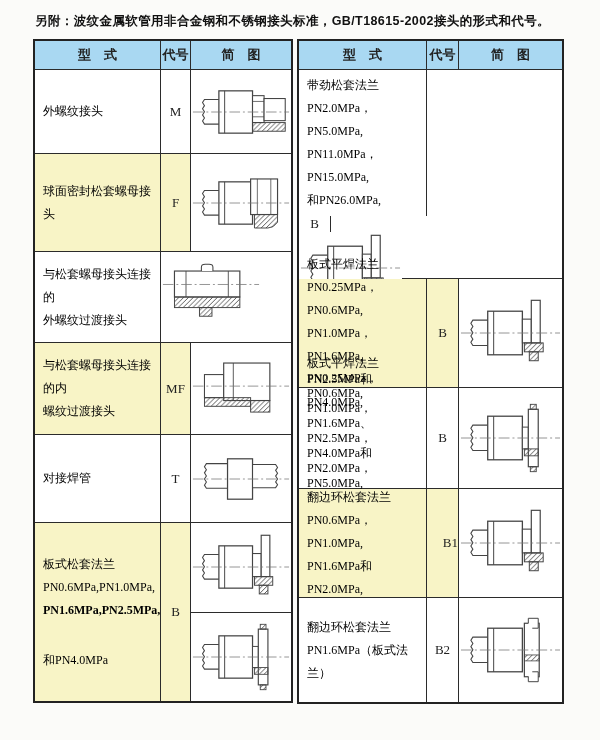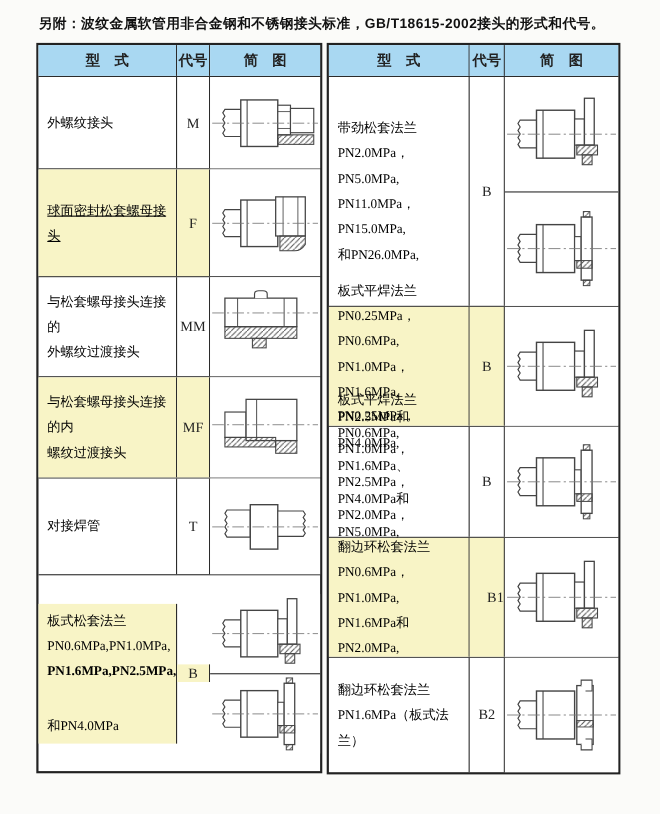--- a/index.html
+++ b/index.html
@@ -70,21 +70,21 @@
     <line x1="64" y1="25" x2="76" y2="25" stroke="#444" stroke-width="0.8"></line>
     <line x1="64" y1="41" x2="76" y2="41" stroke="#444" stroke-width="0.8"></line>
     <rect x="76" y="22" width="22" height="23" fill="#fff" stroke="#444" stroke-width="1.1"></rect>
     <rect x="64" y="47" width="34" height="9" fill="url(#hatch)" stroke="#444" stroke-width="1"></rect>
                 <line x1="2" y1="36" x2="102" y2="36" stroke="#777" stroke-width="0.8" stroke-dasharray="11 3 2 3"></line>
               </svg>
             </div>
           </div>
         </div>
         <div class="trow" style="height: 97px;">
-          <div class="cell c-type body" style="background: rgb(248, 244, 198); text-decoration: underline;">
+          <div class="cell c-type body" style="background: rgb(248, 244, 198);">
             <div style="line-height: 23px;">球面密封松套螺母接头</div>
           </div>
           <div class="cell c-code body" style="background: rgb(248, 244, 198);">
             <span>F</span>
           </div>
           <div class="cell c-diag">
             <div class="diag">
               <svg viewBox="0 0 104 72" width="104" height="72">
   <path d="M30,23 h-16 l-2,3.2 2,3.2 -2,3.2 2,3.2 -2,3.2 2,3.2 -2,3.2 2,3.2 h16 z" fill="#fff" stroke="#444" stroke-width="1.1"></path>
   <rect x="29" y="14" width="35" height="44" fill="#fff" stroke="#444" stroke-width="1.3"></rect>
@@ -95,23 +95,20 @@
     <path d="M66,48 h24 v8 q-4,6 -10,6 h-14 z" fill="url(#hatch)" stroke="#444" stroke-width="1"></path>
                 <line x1="2" y1="36" x2="102" y2="36" stroke="#777" stroke-width="0.8" stroke-dasharray="11 3 2 3"></line>
               </svg>
             </div>
           </div>
         </div>
         <div class="trow" style="height: 90px;">
           <div class="cell c-type body">
             <div style="line-height: 23px;">与松套螺母接头连接的</div>
             <div style="line-height: 23px;">外螺纹过渡接头</div>
-          </div>
-          <div class="cell c-code body">
-            <span>MM</span>
           </div>
           <div class="cell c-diag">
             <div class="diag">
               <svg viewBox="0 0 104 72" width="104" height="72">
     <rect x="14" y="9" width="68" height="27" fill="#fff" stroke="#444" stroke-width="1.2"></rect>
     <line x1="26" y1="9" x2="26" y2="36" stroke="#444" stroke-width="0.9"></line>
     <line x1="70" y1="9" x2="70" y2="36" stroke="#444" stroke-width="0.9"></line>
     <path d="M42,9 v-4 q0,-3 4,-3 h4 q4,0 4,3 v4" fill="#fff" stroke="#444" stroke-width="1.1"></path>
     <rect x="14" y="36" width="68" height="11" fill="url(#hatch)" stroke="#444" stroke-width="1"></rect>
     <rect x="40" y="47" width="13" height="9" fill="url(#hatch)" stroke="#444" stroke-width="1"></rect>
@@ -152,21 +149,21 @@
             <div class="diag">
               <svg viewBox="0 0 104 72" width="104" height="72">
     <path d="M38,20 h-22 l-2,3.2 2,3.2 -2,3.2 2,3.2 -2,3.2 2,3.2 -2,3.2 2,3.2 h22 z" fill="#fff" stroke="#444" stroke-width="1.1"></path>
     <rect x="38" y="15" width="26" height="42" fill="#fff" stroke="#444" stroke-width="1.3"></rect>
     <path d="M64,21 h24 l2,3 -2,3 2,3 -2,3 2,3 -2,3 2,3 -2,3 h-24 z" fill="#fff" stroke="#444" stroke-width="1.1"></path>
                 <line x1="2" y1="36" x2="102" y2="36" stroke="#777" stroke-width="0.8" stroke-dasharray="11 3 2 3"></line>
               </svg>
             </div>
           </div>
         </div>
-        <div class="trow" style="height: 178px; align-items: center;">
+        <div class="trow" style="height: 178px;">
           <div class="cell c-type body" style="background: rgb(248, 244, 198);">
             <div style="line-height: 23px;">板式松套法兰</div>
             <div style="line-height: 23px;">PN0.6MPa,PN1.0MPa,</div>
             <div style="line-height: 23px; font-weight: bold;">PN1.6MPa,PN2.5MPa,</div>
             <div style="line-height: 23px; margin-top: 27px;">和PN4.0MPa</div>
           </div>
           <div class="cell c-code body" style="background: rgb(248, 244, 198);">
             <span>B</span>
           </div>
           <div class="cell c-diag">
@@ -197,21 +194,21 @@
             </div>
           </div>
         </div>
       </div>
     <div class="ftable right" id="t1">
         <div class="hrow">
           <div class="cell c-type" style="background: rgb(169, 216, 242); flex-direction: row;">型　式</div>
           <div class="cell c-code" style="background: rgb(169, 216, 242); flex-direction: row;">代号</div>
           <div class="cell c-diag" style="background: rgb(169, 216, 242); flex-direction: row;">简　图</div>
         </div>
-        <div class="trow" style="height: 208px;">
+        <div class="trow" style="height: 208px; flex-direction: column;">
           <div class="cell c-type body">
             <div style="line-height: 23px;">带劲松套法兰</div>
             <div style="line-height: 23px;">PN2.0MPa，PN5.0MPa,</div>
             <div style="line-height: 23px;">PN11.0MPa，PN15.0MPa,</div>
             <div style="line-height: 23px;">和PN26.0MPa,</div>
           </div>
           <div class="cell c-code body">
             <span>B</span>
           </div>
           <div class="cell c-diag">

